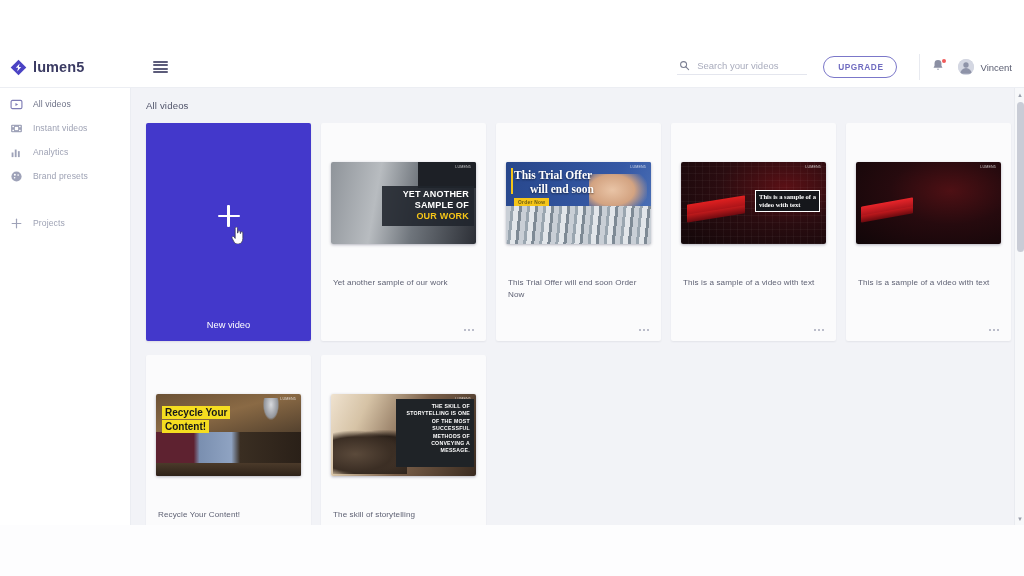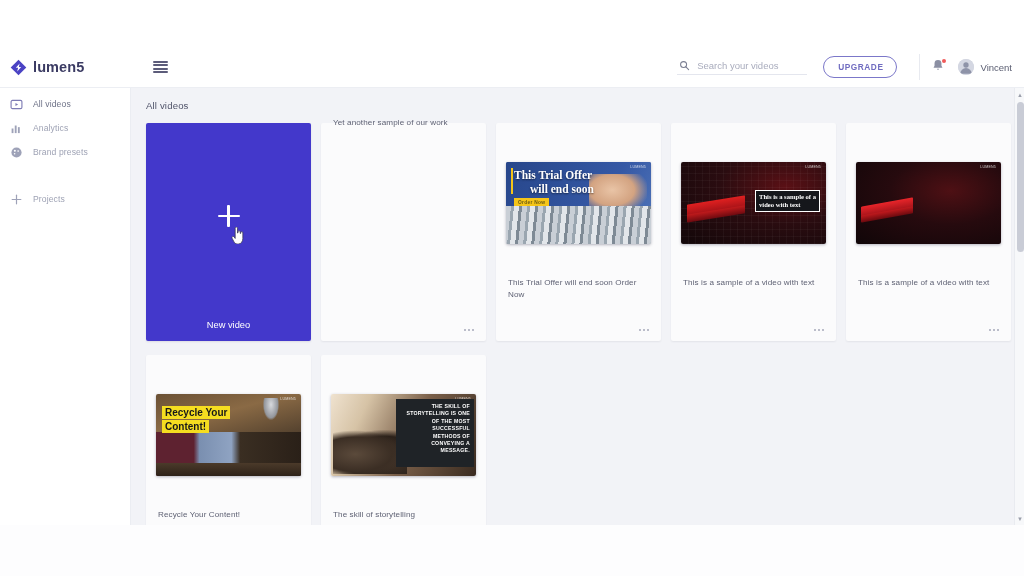--- a/index.html
+++ b/index.html
@@ -343,20 +343,33 @@
     <div class="side-item active">
       <span class="si-icon">
         <svg viewBox="0 0 24 24" width="13" height="13">
           <rect x="2" y="4.5" width="20" height="15" rx="2.6" fill="none" stroke="#7e7cb5" stroke-width="2.1"></rect>
           <path d="M10 9.2 L15 12 L10 14.8 Z" fill="#7e7cb5"></path>
         </svg>
       </span>
       <span class="si-label">All videos</span>
     </div>
 
+    <div class="side-item">
+      <span class="si-icon">
+        <svg viewBox="0 0 24 24" width="13" height="13">
+          <rect x="2" y="5" width="20" height="14" rx="2" fill="#9ea2b8"></rect>
+          <rect x="4.4" y="7.2" width="3" height="2.4" fill="#ffffff"></rect>
+          <rect x="16.6" y="7.2" width="3" height="2.4" fill="#ffffff"></rect>
+          <rect x="4.4" y="14.4" width="3" height="2.4" fill="#ffffff"></rect>
+          <rect x="16.6" y="14.4" width="3" height="2.4" fill="#ffffff"></rect>
+          <rect x="9" y="9" width="6" height="6" fill="#ffffff"></rect>
+        </svg>
+      </span>
+      <span class="si-label">Instant videos</span>
+    </div>
 
     <div class="side-item">
       <span class="si-icon">
         <svg viewBox="0 0 24 24" width="13" height="13">
           <rect x="3" y="12" width="3.4" height="8.5" fill="#9ea2b8"></rect>
           <rect x="8.8" y="6.5" width="3.4" height="14" fill="#9ea2b8"></rect>
           <rect x="14.6" y="9.5" width="3.4" height="11" fill="#9ea2b8"></rect>
         </svg>
       </span>
       <span class="si-label">Analytics</span>
@@ -394,20 +407,31 @@
 
       <div class="card-new">
         <div class="plus-mark"></div>
         <svg class="cursor-hand" viewBox="0 0 16 22">
           <path d="M5 1.6c0-.9.7-1.6 1.5-1.6S8 .7 8 1.6v6.2h.6V6.4c0-.8.7-1.5 1.5-1.5s1.4.7 1.4 1.5v1.9h.6V7.5c0-.8.6-1.4 1.4-1.4s1.4.6 1.4 1.4v7.4c0 3.7-2.3 7.1-5.6 7.1H7.8c-2.4 0-3.5-1.4-4.6-3.3L1 14.5c-.4-.8-.1-1.7.7-2.1.8-.4 1.6-.1 2.1.6l1.2 1.8z" fill="#ffffff" stroke="#3b3b52" stroke-width="1"></path>
         </svg>
         <div class="card-new-label">New video</div>
       </div>
 
       <div class="card">
+        <div class="thumb-area">
+          <div class="thumb t1">
+            <div class="dark"></div>
+            <span class="wm">LUMEN5</span>
+            <div class="band">
+              <div class="l">YET ANOTHER</div>
+              <div class="l">SAMPLE OF</div>
+              <div class="l y">OUR WORK</div>
+            </div>
+          </div>
+        </div>
         <div class="card-title">Yet another sample of our work</div>
         <div class="card-dots">
             <i></i>
             <i></i>
             <i></i>
           </div>
       </div>
 
       <div class="card">
         <div class="thumb-area">

